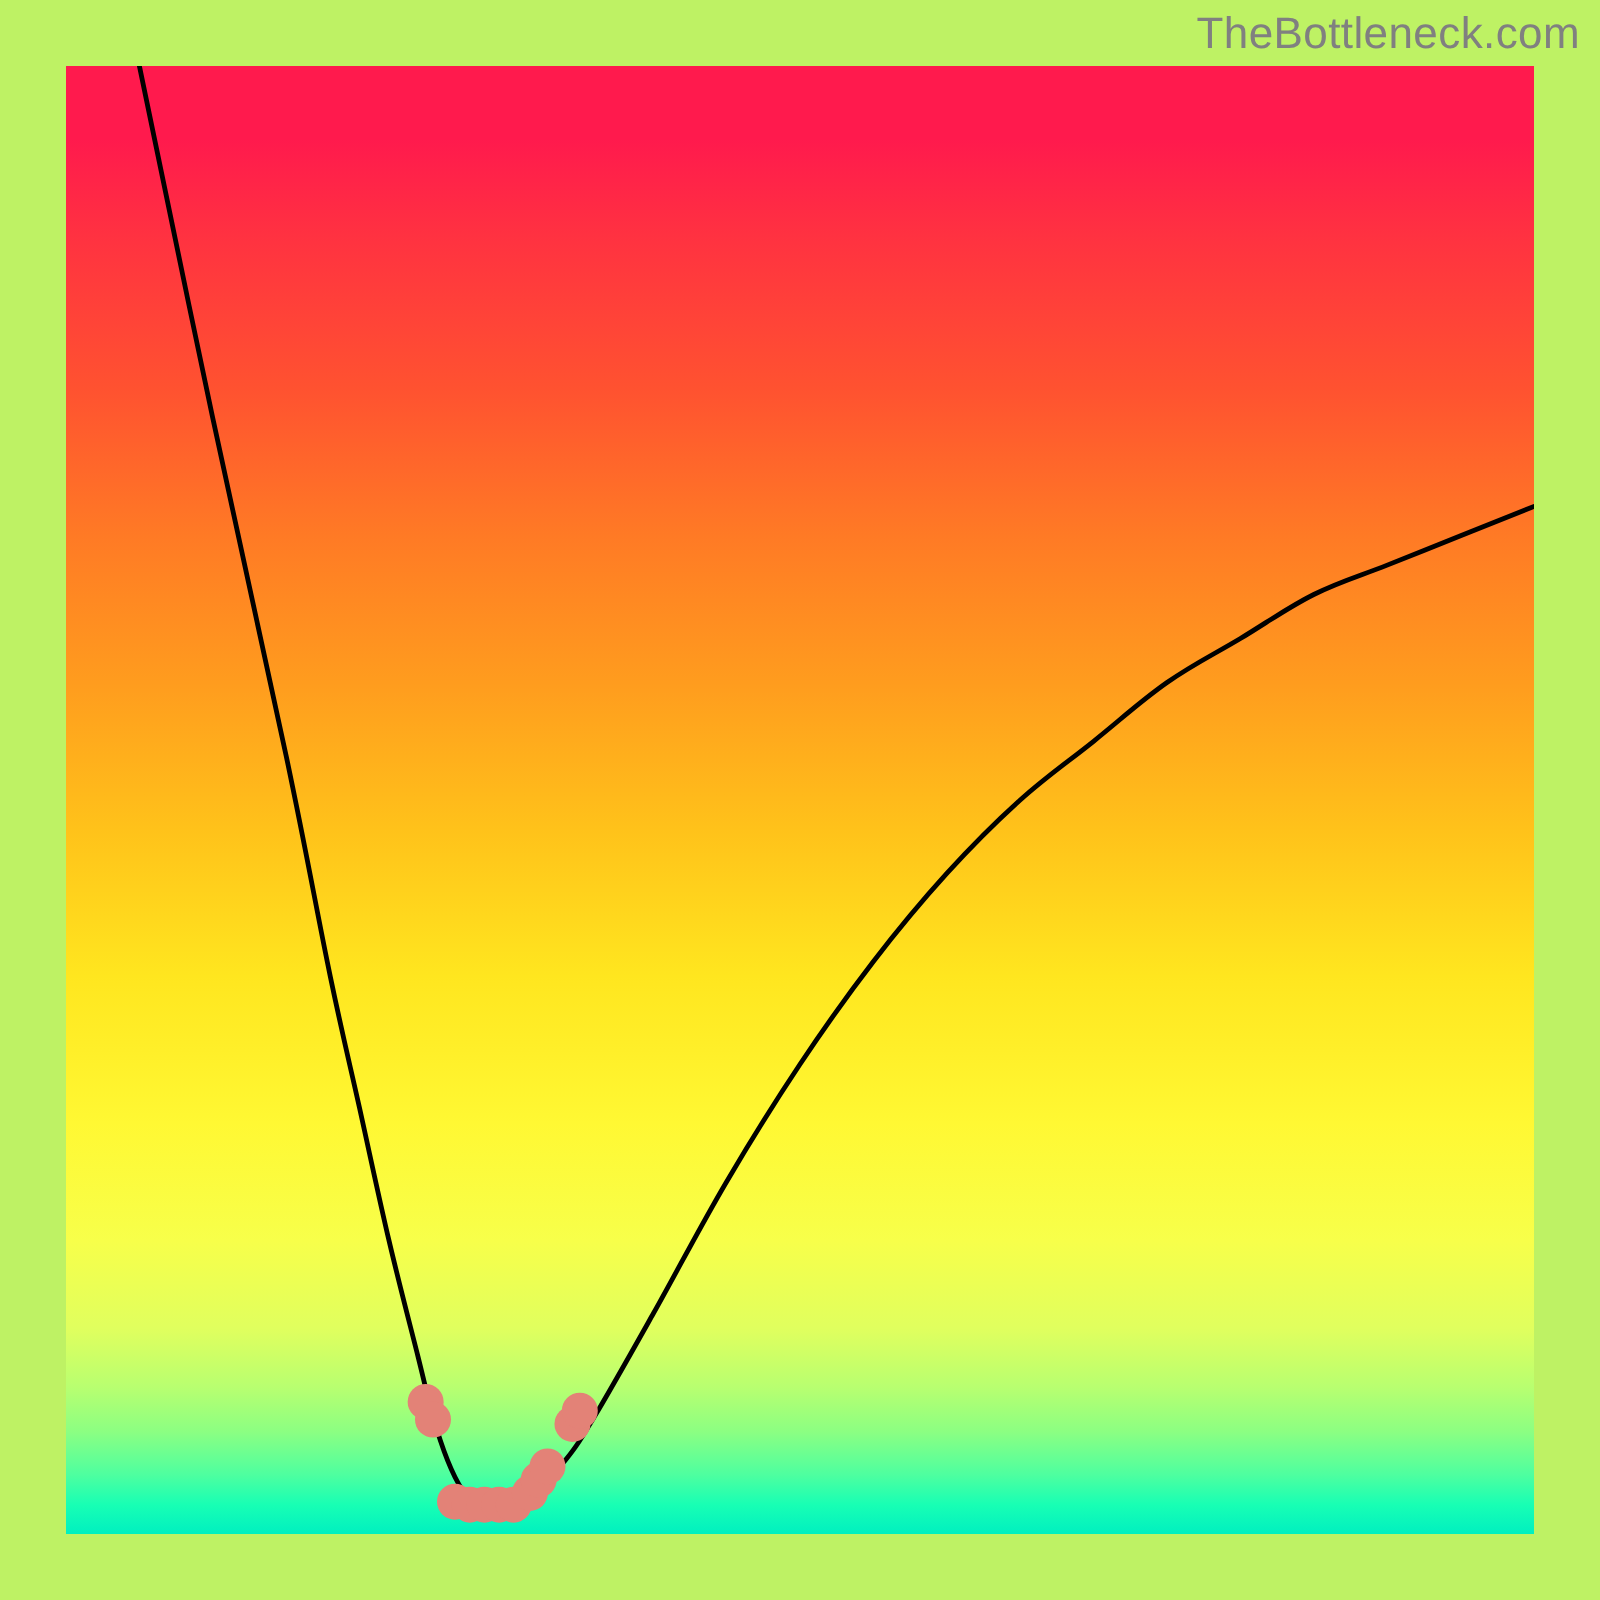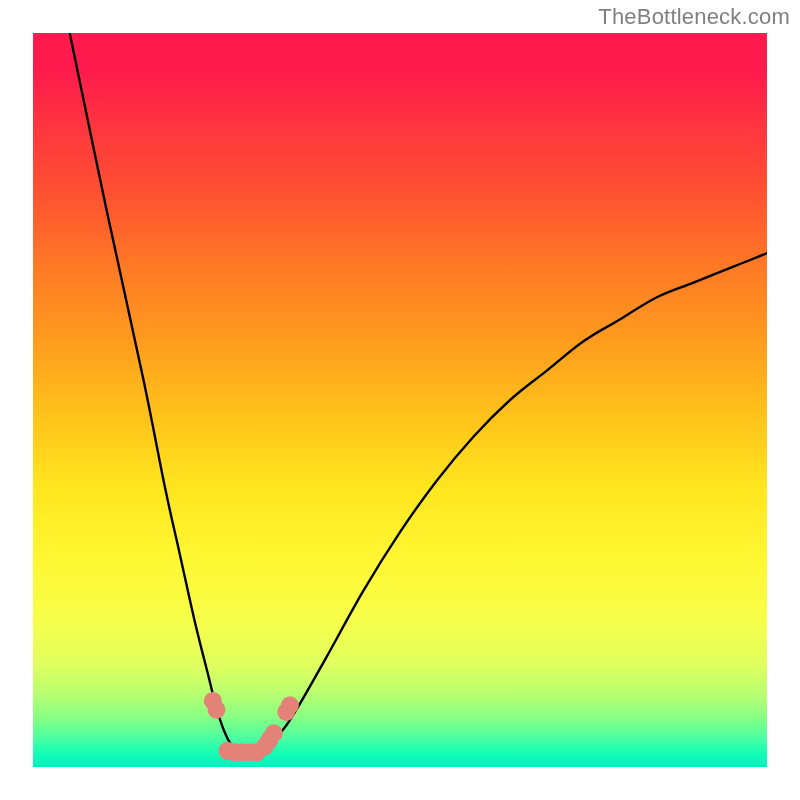--- a/index.html
+++ b/index.html
@@ -8,21 +8,21 @@
     width: 800px;
     height: 800px;
     background: #000;
     overflow: hidden;
     font-family: Arial, Helvetica, sans-serif;
   }
   .frame {
     position: absolute;
     width: 800px;
     height: 800px;
-    background: #ffffff;
+    background: #bef264;
   }
   .plot-area {
     position: absolute;
     left: 33px;
     top: 33px;
     width: 734px;
     height: 734px;
     overflow: hidden;
   }
   .gradient {

